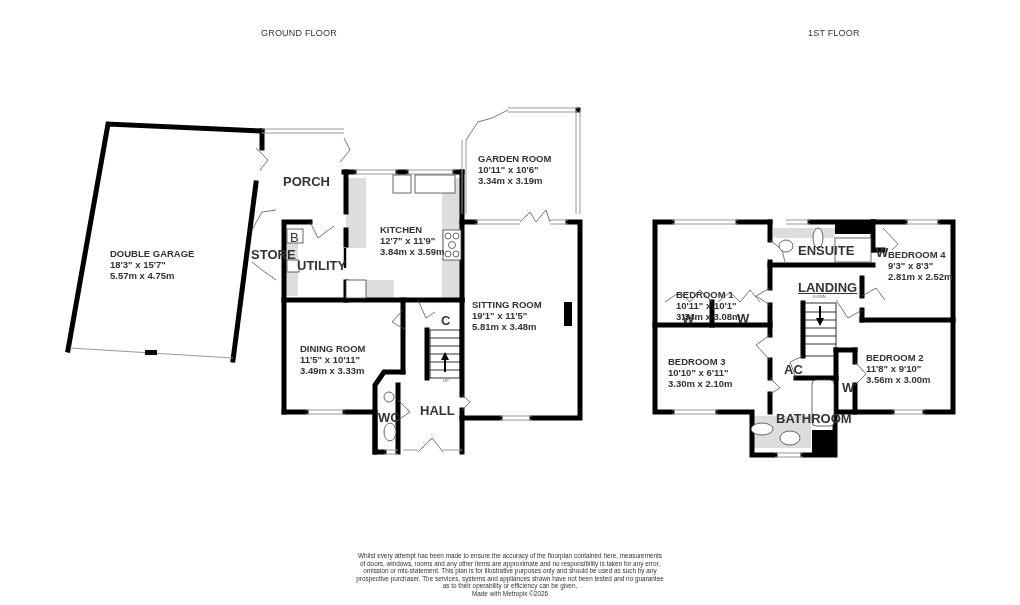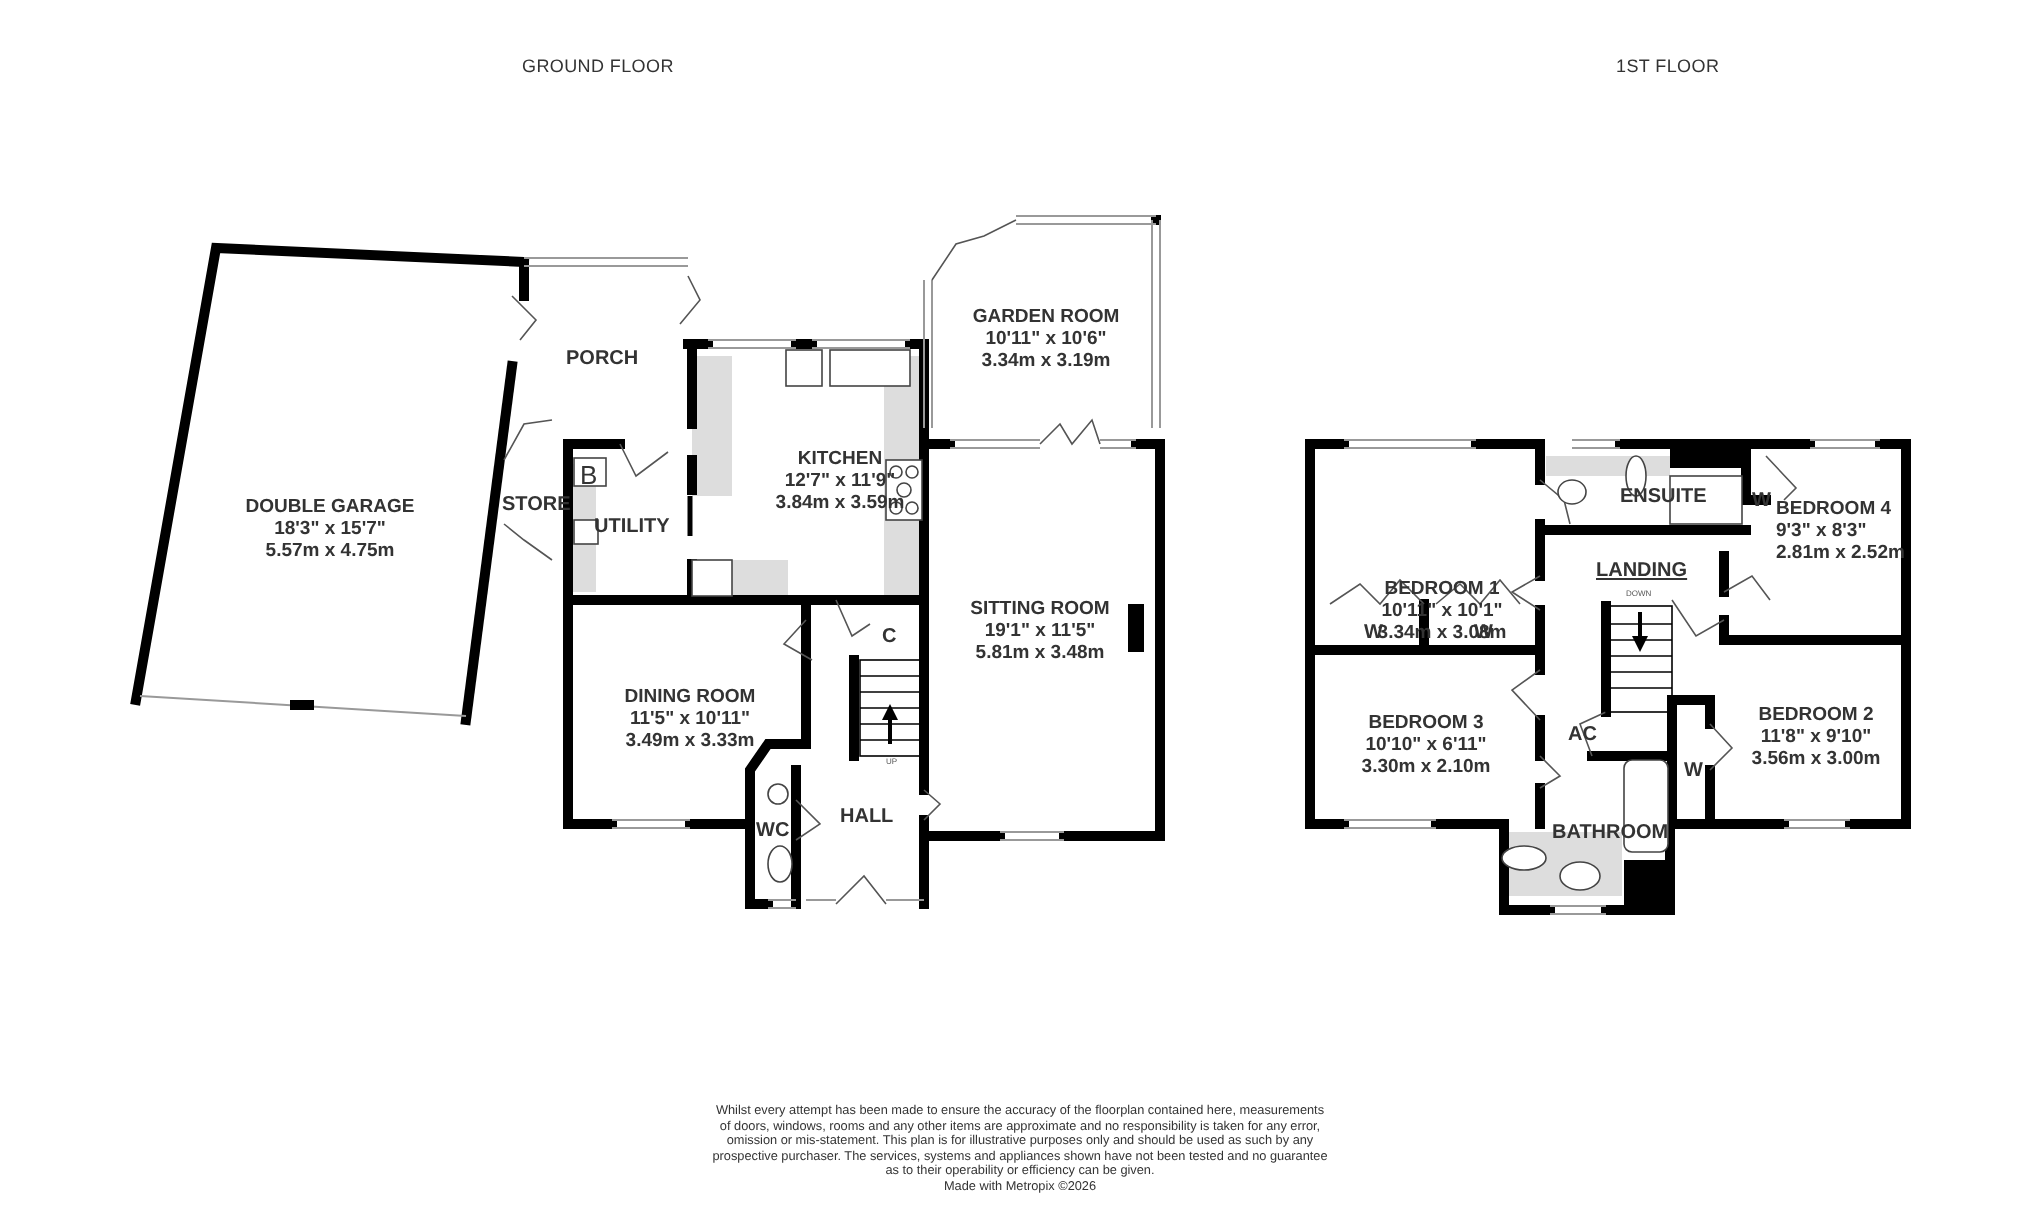--- a/index.html
+++ b/index.html
@@ -1,22 +1,22 @@
 <!DOCTYPE html>
 <html><head>
 <meta charset="utf-8">
 <style>
   html,body{margin:0;padding:0;background:#fff;}
   body{width:1020px;height:605px;position:relative;overflow:hidden;font-family:"Liberation Sans",sans-serif;color:#222;}
   .floor-title{position:absolute;top:28px;font-size:9px;color:#333;letter-spacing:0.2px;}
   svg{position:absolute;left:0;top:0;}
-  .lbl{position:absolute;text-align:center;font-weight:bold;color:#333;line-height:11px;font-size:9.5px;white-space:nowrap;}
+  .lbl{position:absolute;text-align:left;font-weight:bold;color:#333;line-height:11px;font-size:9.5px;white-space:nowrap;}
   .lbl .n{display:block;}
   .lbl .d{display:block;font-size:9.5px;}
-  .sm{position:absolute;font-size:10px;font-weight:bold;color:#333;}
+  .sm{position:absolute;font-size:13px;font-weight:bold;color:#333;}
   .tiny{position:absolute;font-size:4px;color:#555;}
   .disclaimer{position:absolute;left:330px;top:552px;width:360px;text-align:center;font-size:6.4px;line-height:7.6px;color:#333;}
 </style>
 </head>
 <body>
 
 <div class="floor-title" style="left:261px;">GROUND FLOOR</div>
 <div class="floor-title" style="left:808px;">1ST FLOOR</div>
 
 <svg width="1020" height="605" viewBox="0 0 1020 605">
@@ -240,21 +240,21 @@
 <div class="sm" style="left:378px;top:410px;">WC</div>
 <div class="sm" style="left:420px;top:403px;">HALL</div>
 <div class="sm" style="left:441px;top:313px;">C</div>
 <div class="tiny" style="left:443px;top:378px;">UP</div>
 
 <div class="lbl" style="left:676px;top:249px;width:90px;margin-top:40px;">
   <span class="n">BEDROOM 1</span>
   <span class="d">10'11"  x 10'1"</span>
   <span class="d">3.34m  x 3.08m</span>
 </div>
-<div class="sm" style="left:798px;top:243px;margin-left:12px;">ENSUITE</div>
+<div class="sm" style="left:798px;top:243px;">ENSUITE</div>
 <div class="lbl" style="left:888px;top:249px;width:70px;text-align:left;">
   <span class="n">BEDROOM 4</span>
   <span class="d">9'3"  x 8'3"</span>
   <span class="d">2.81m  x 2.52m</span>
 </div>
 <div class="sm" style="left:798px;top:280px;text-decoration:underline;">LANDING</div>
 <div class="tiny" style="left:813px;top:294px;">DOWN</div>
 <div class="lbl" style="left:668px;top:356px;width:90px;">
   <span class="n">BEDROOM 3</span>
   <span class="d">10'10"  x 6'11"</span>

